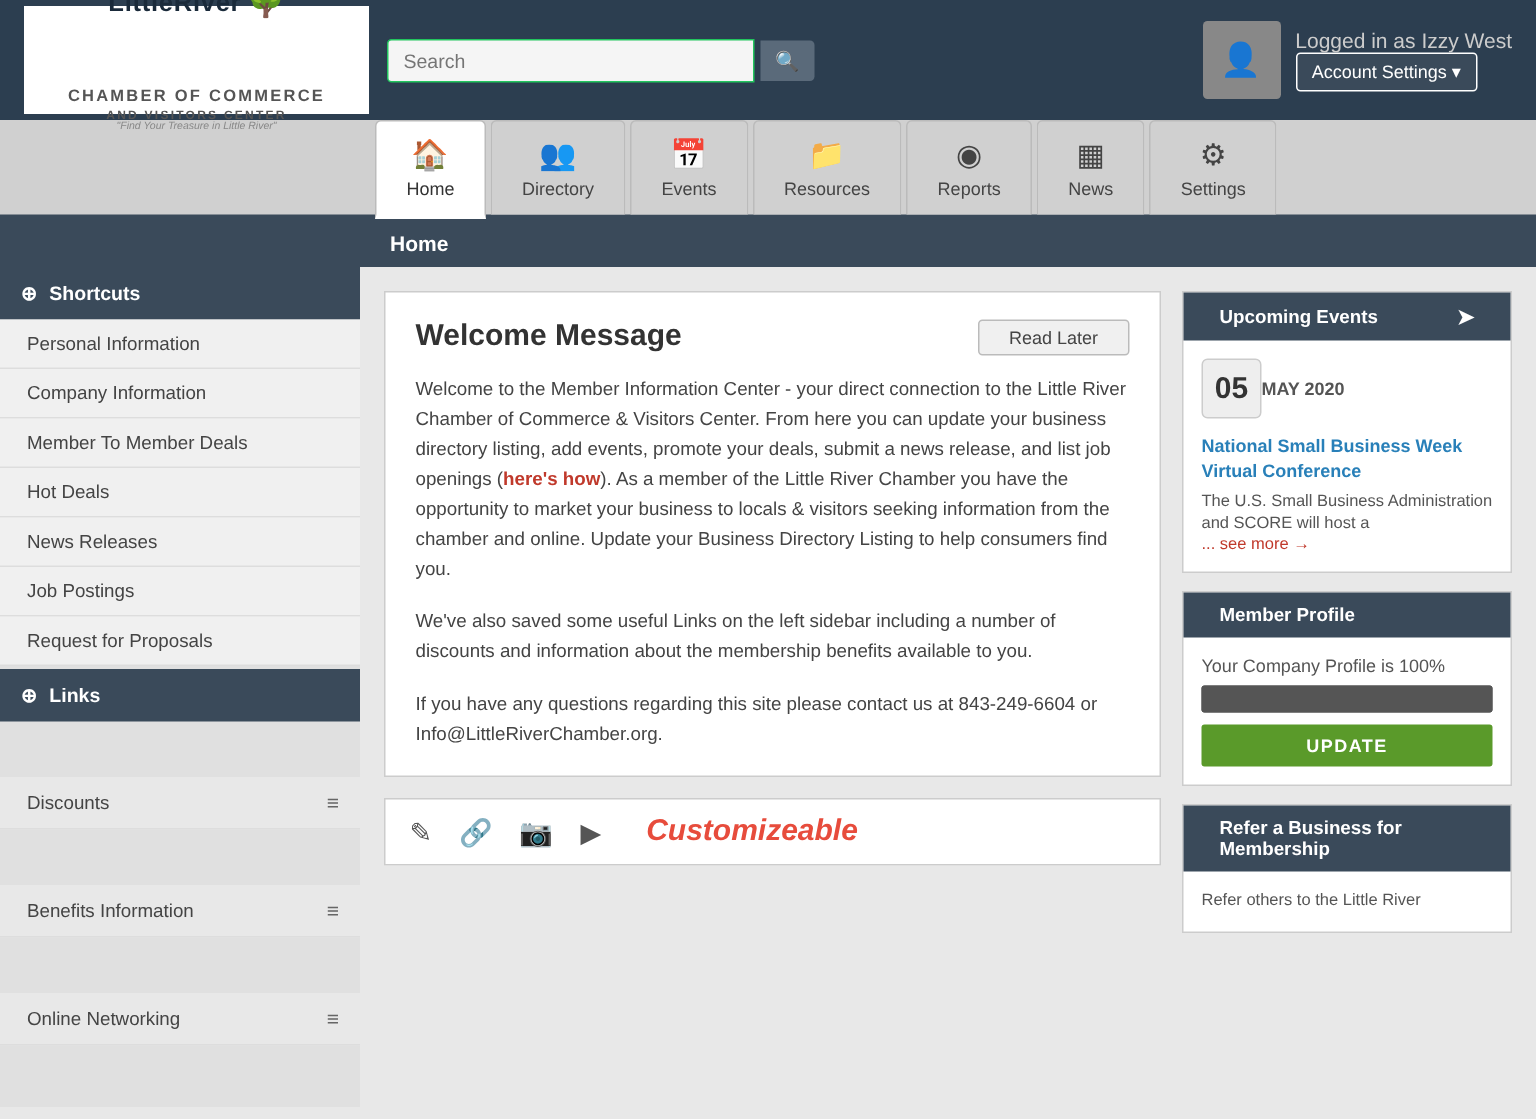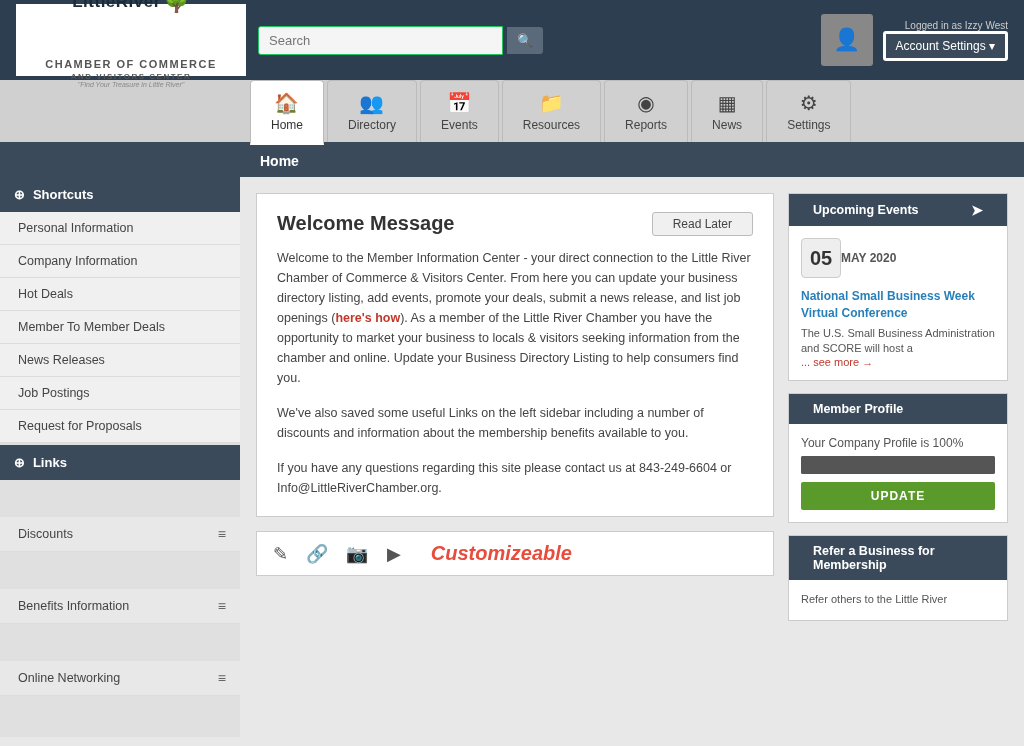--- a/index.html
+++ b/index.html
@@ -72,27 +72,27 @@
       align-items: center;
       justify-content: center;
       color: #ccc;
       font-size: 22px;
     }
     .user-info {
       color: white;
       text-align: right;
     }
     .user-info .logged-in {
-      font-size: 10px;
+      font-size: 14px;
       color: #ccc;
     }
     .account-settings-btn {
       background: #3a4a5a;
       color: white;
-      border: 3px solid #ffffff;
+      border: 1px solid #ffffff;
       padding: 5px 10px;
       border-radius: 3px;
       cursor: pointer;
       font-size: 12px;
       display: flex;
       align-items: center;
       gap: 4px;
     }
 
     
@@ -423,22 +423,22 @@
 
 <div class="main-layout">
 
   <div class="sidebar">
     <div class="sidebar-section-header">
       <span>⊕</span>
       <span>Shortcuts</span>
     </div>
     <div class="sidebar-item">Personal Information</div>
     <div class="sidebar-item">Company Information</div>
+    <div class="sidebar-item">Member To Member Deals</div>
     <div class="sidebar-item">Hot Deals</div>
-    <div class="sidebar-item">Member To Member Deals</div>
     <div class="sidebar-item">News Releases</div>
     <div class="sidebar-item">Job Postings</div>
     <div class="sidebar-item">Request for Proposals</div>
 
     <div class="sidebar-sub-header">
       <span>⊕</span>
       <span>Links</span>
     </div>
     <div class="sidebar-sub-item">
       <span>Discounts</span>

